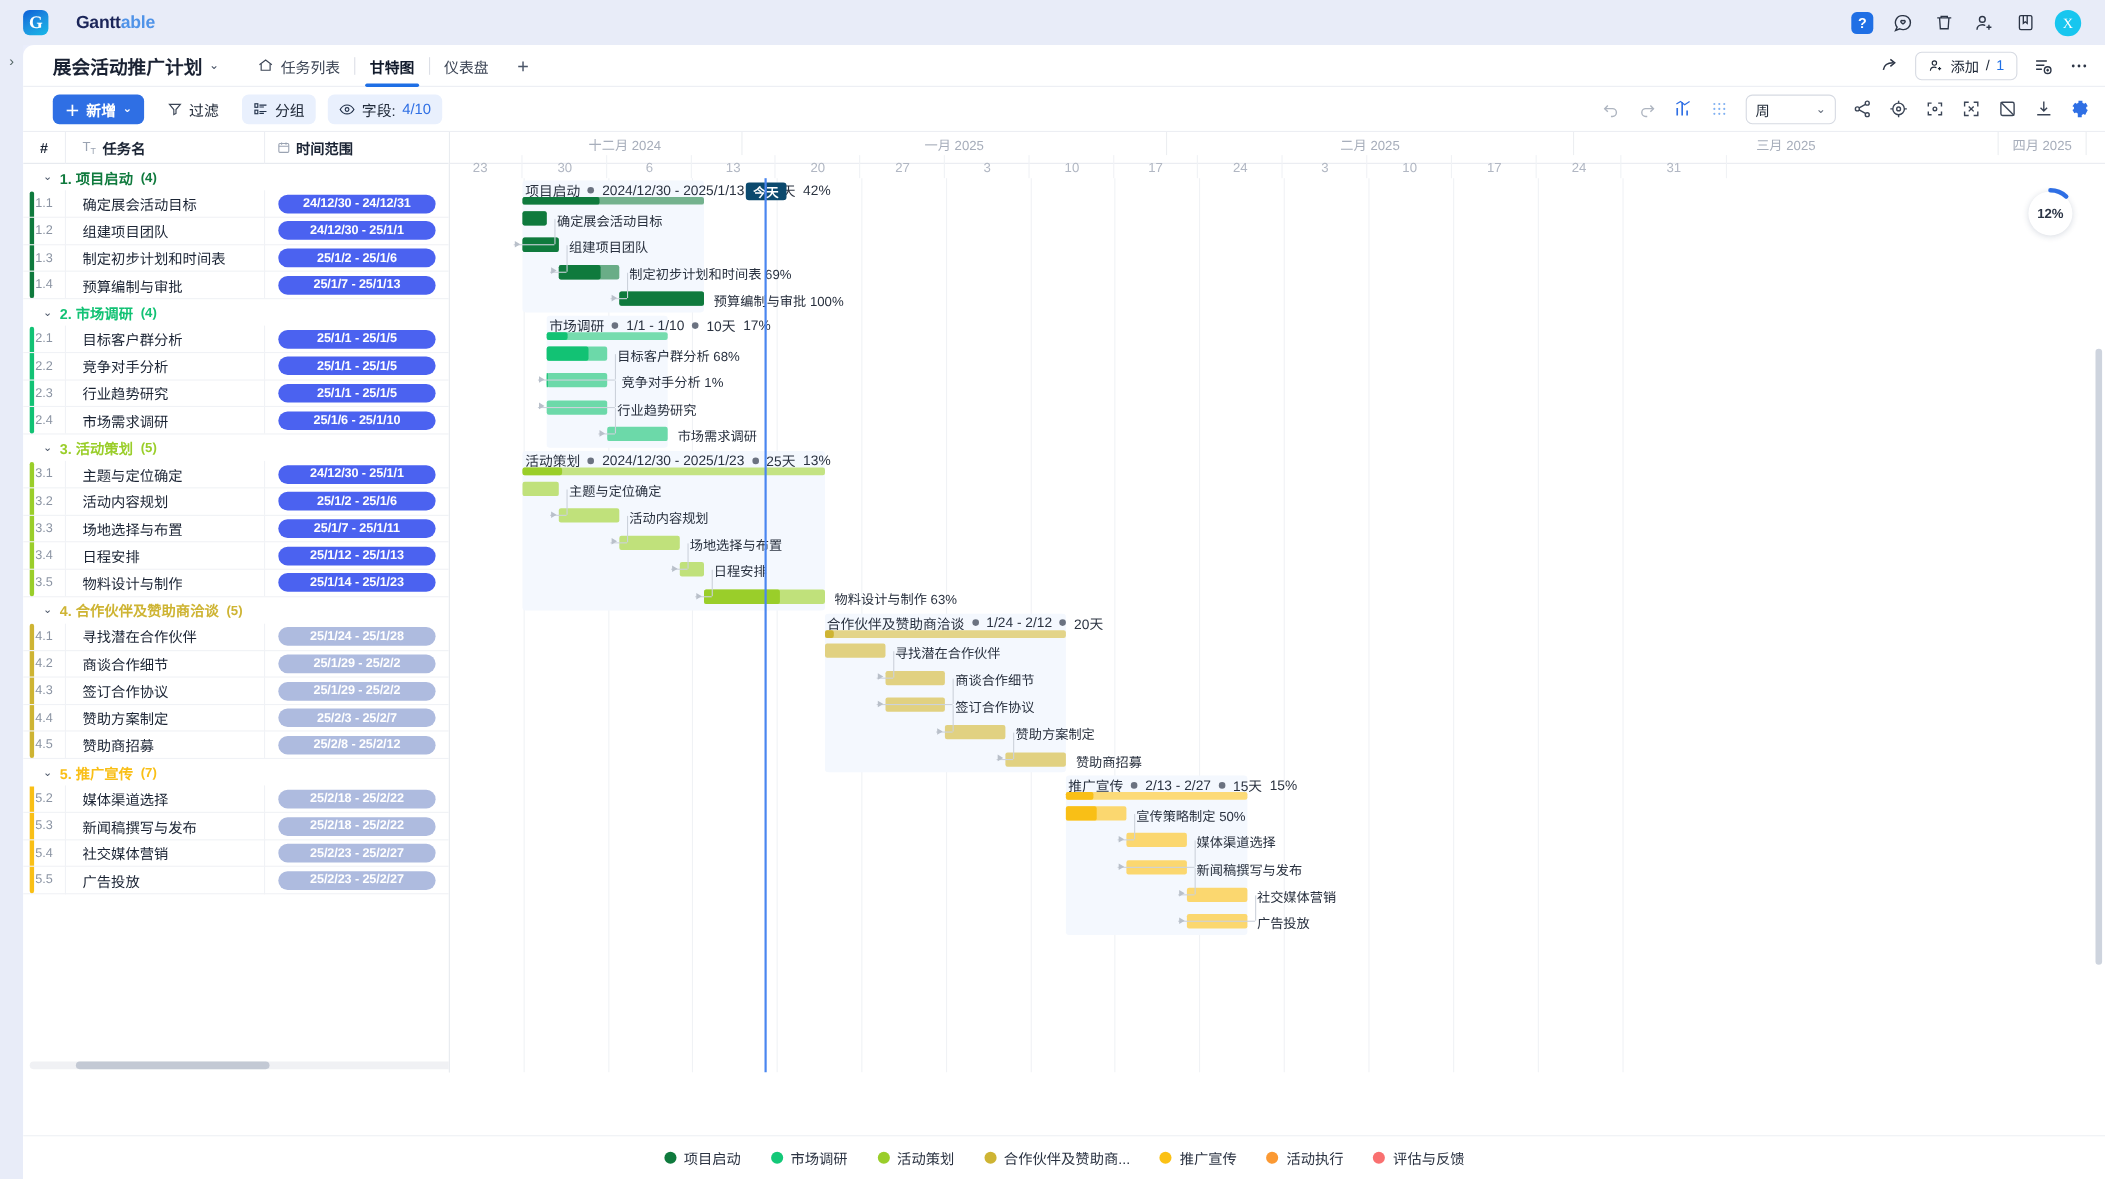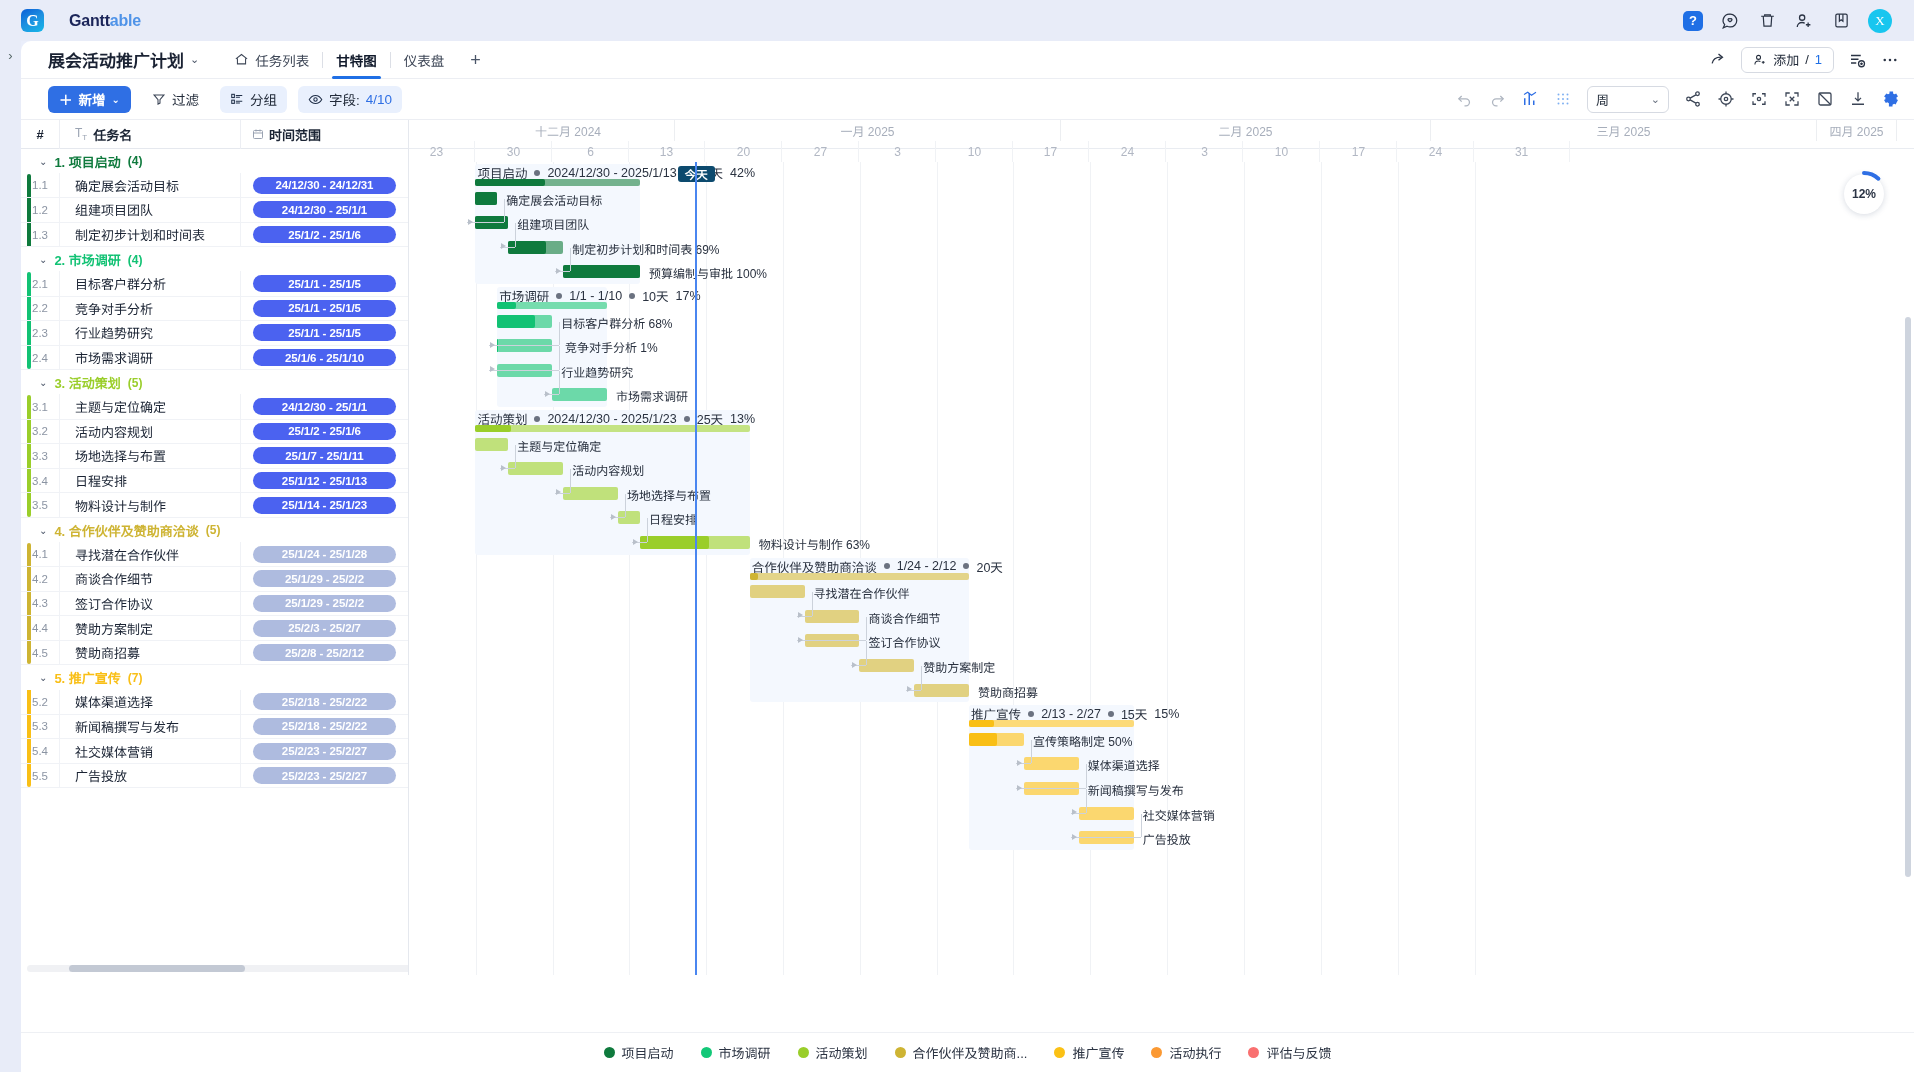--- a/index.html
+++ b/index.html
@@ -490,20 +490,28 @@
               <span class="t-range">
                 <span class="pill">24/12/30 - 25/1/1</span>
               </span>
             </div>
             <div class="task-row">
               <span class="accent" style="background: rgb(15, 122, 61); border-radius: 0px;"></span>
               <span class="t-num">1.3</span>
               <span class="t-name">制定初步计划和时间表</span>
               <span class="t-range">
                 <span class="pill">25/1/2 - 25/1/6</span>
+              </span>
+            </div>
+            <div class="task-row">
+              <span class="accent" style="background: rgb(15, 122, 61); border-radius: 0px 0px 3px 3px;"></span>
+              <span class="t-num">1.4</span>
+              <span class="t-name">预算编制与审批</span>
+              <span class="t-range">
+                <span class="pill">25/1/7 - 25/1/13</span>
               </span>
             </div>
             <div class="group-row" style="color: rgb(18, 194, 116);">
               <span class="chev">⌄</span>
               <span>2. 市场调研</span>
               <span class="gcount">(4)</span>
             </div>
             <div class="task-row">
               <span class="accent" style="background: rgb(18, 194, 116); border-radius: 3px 3px 0px 0px;"></span>
               <span class="t-num">2.1</span>

